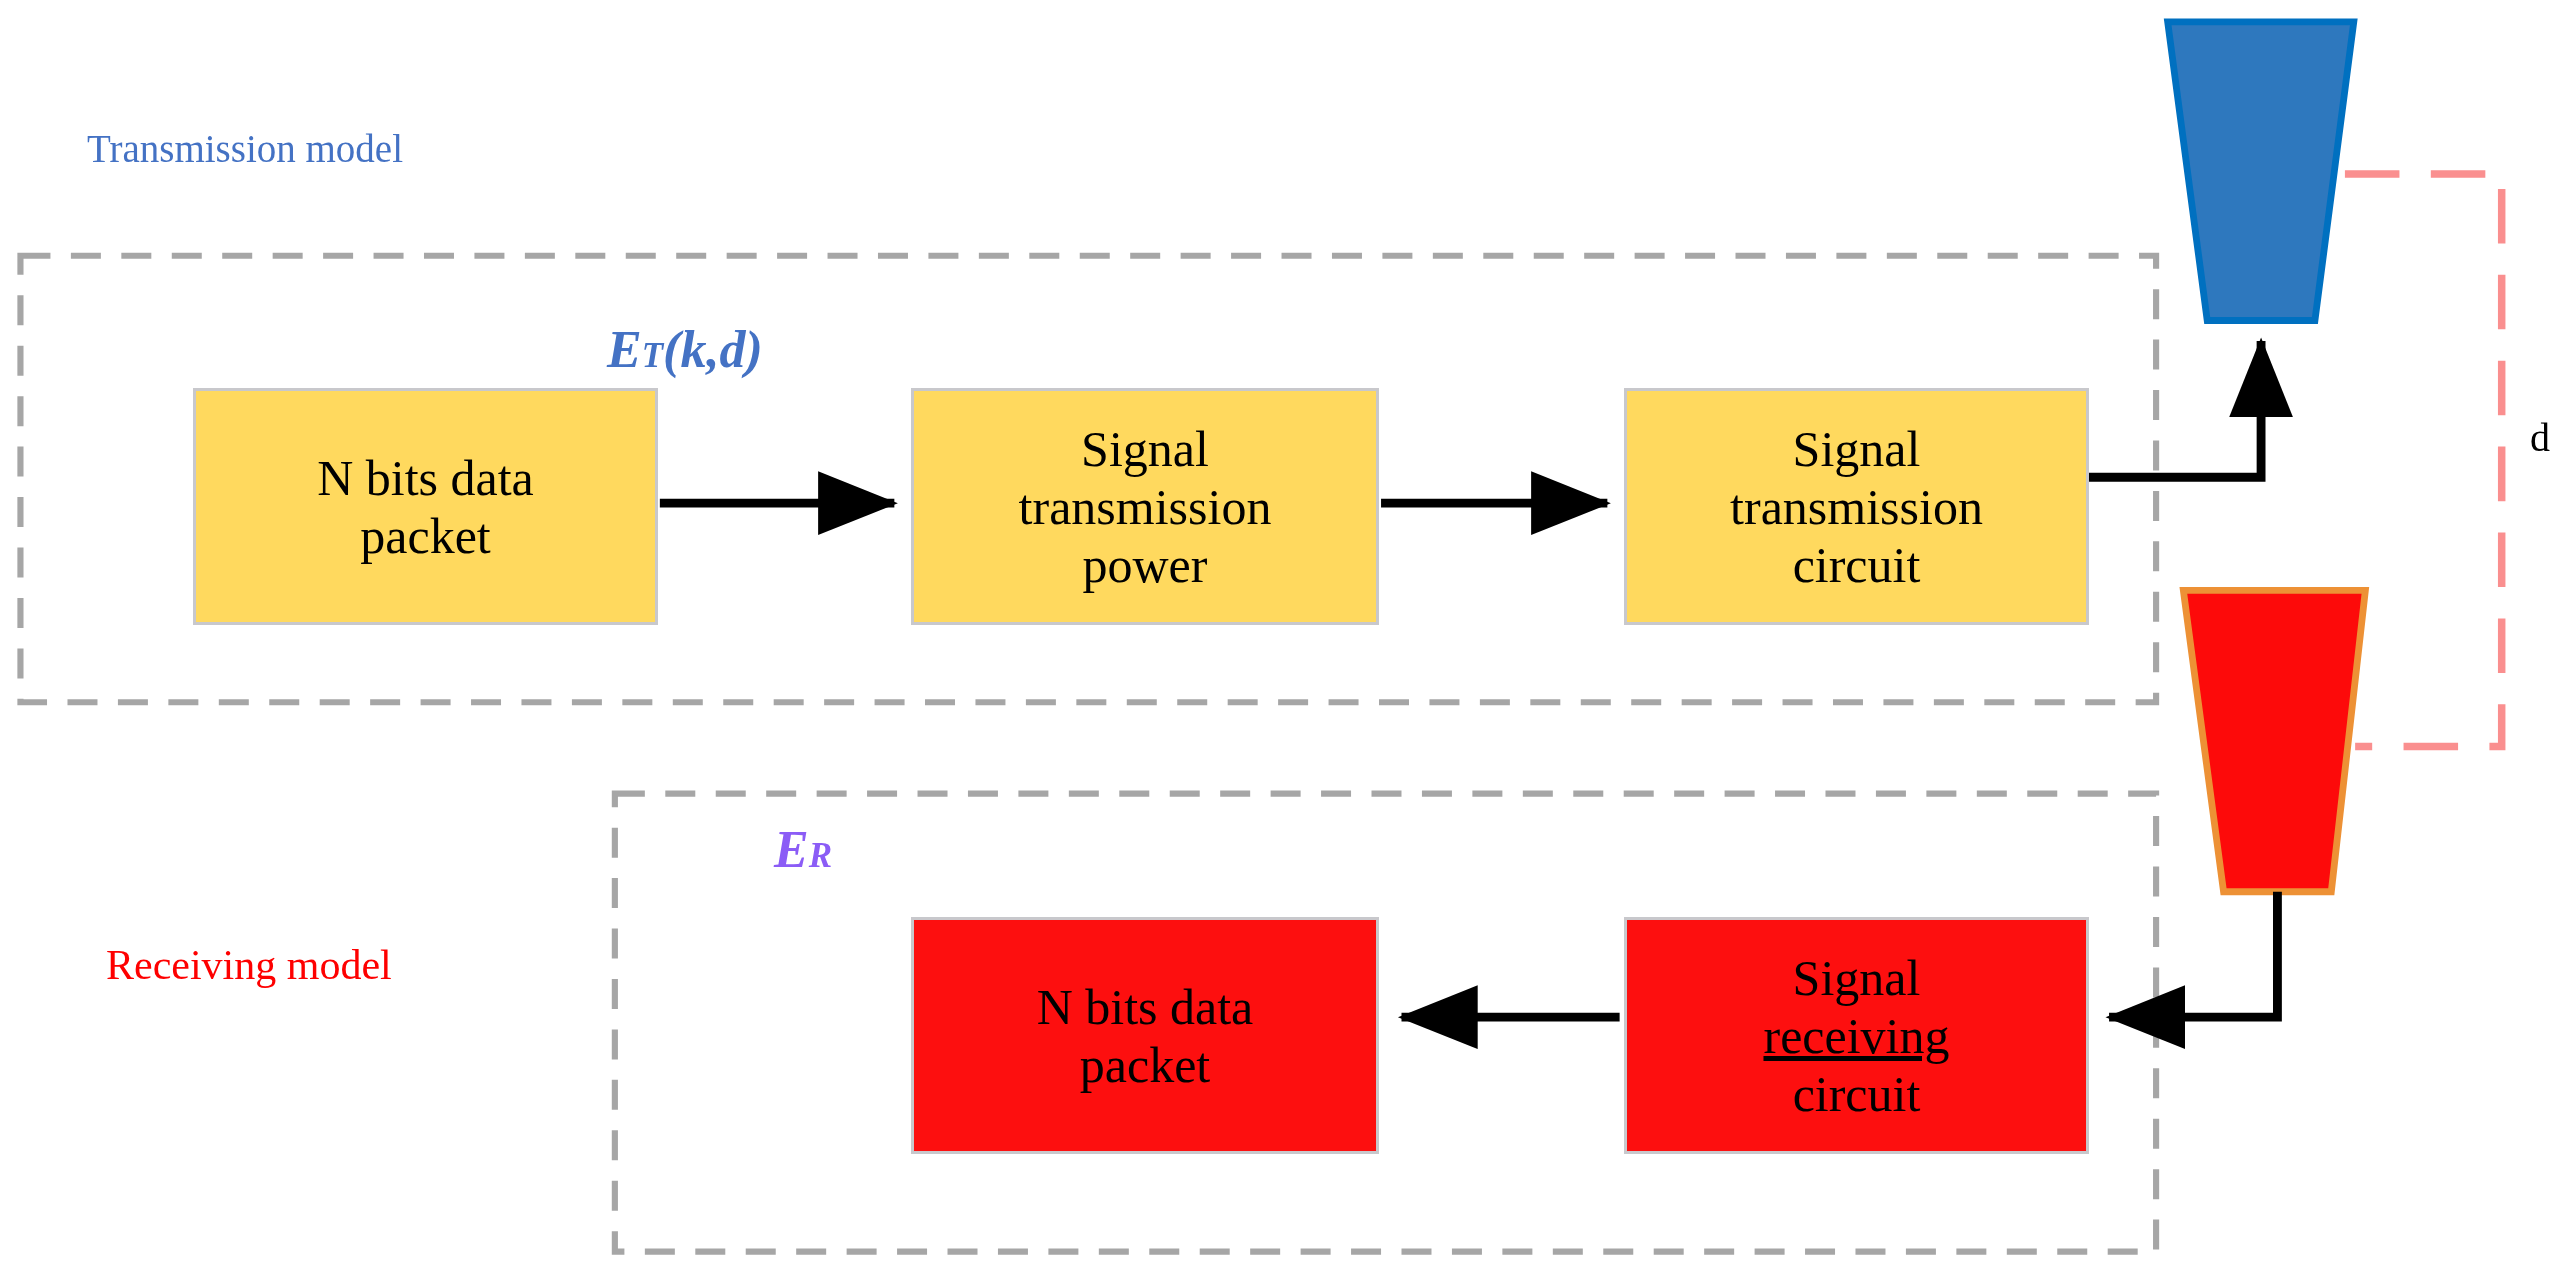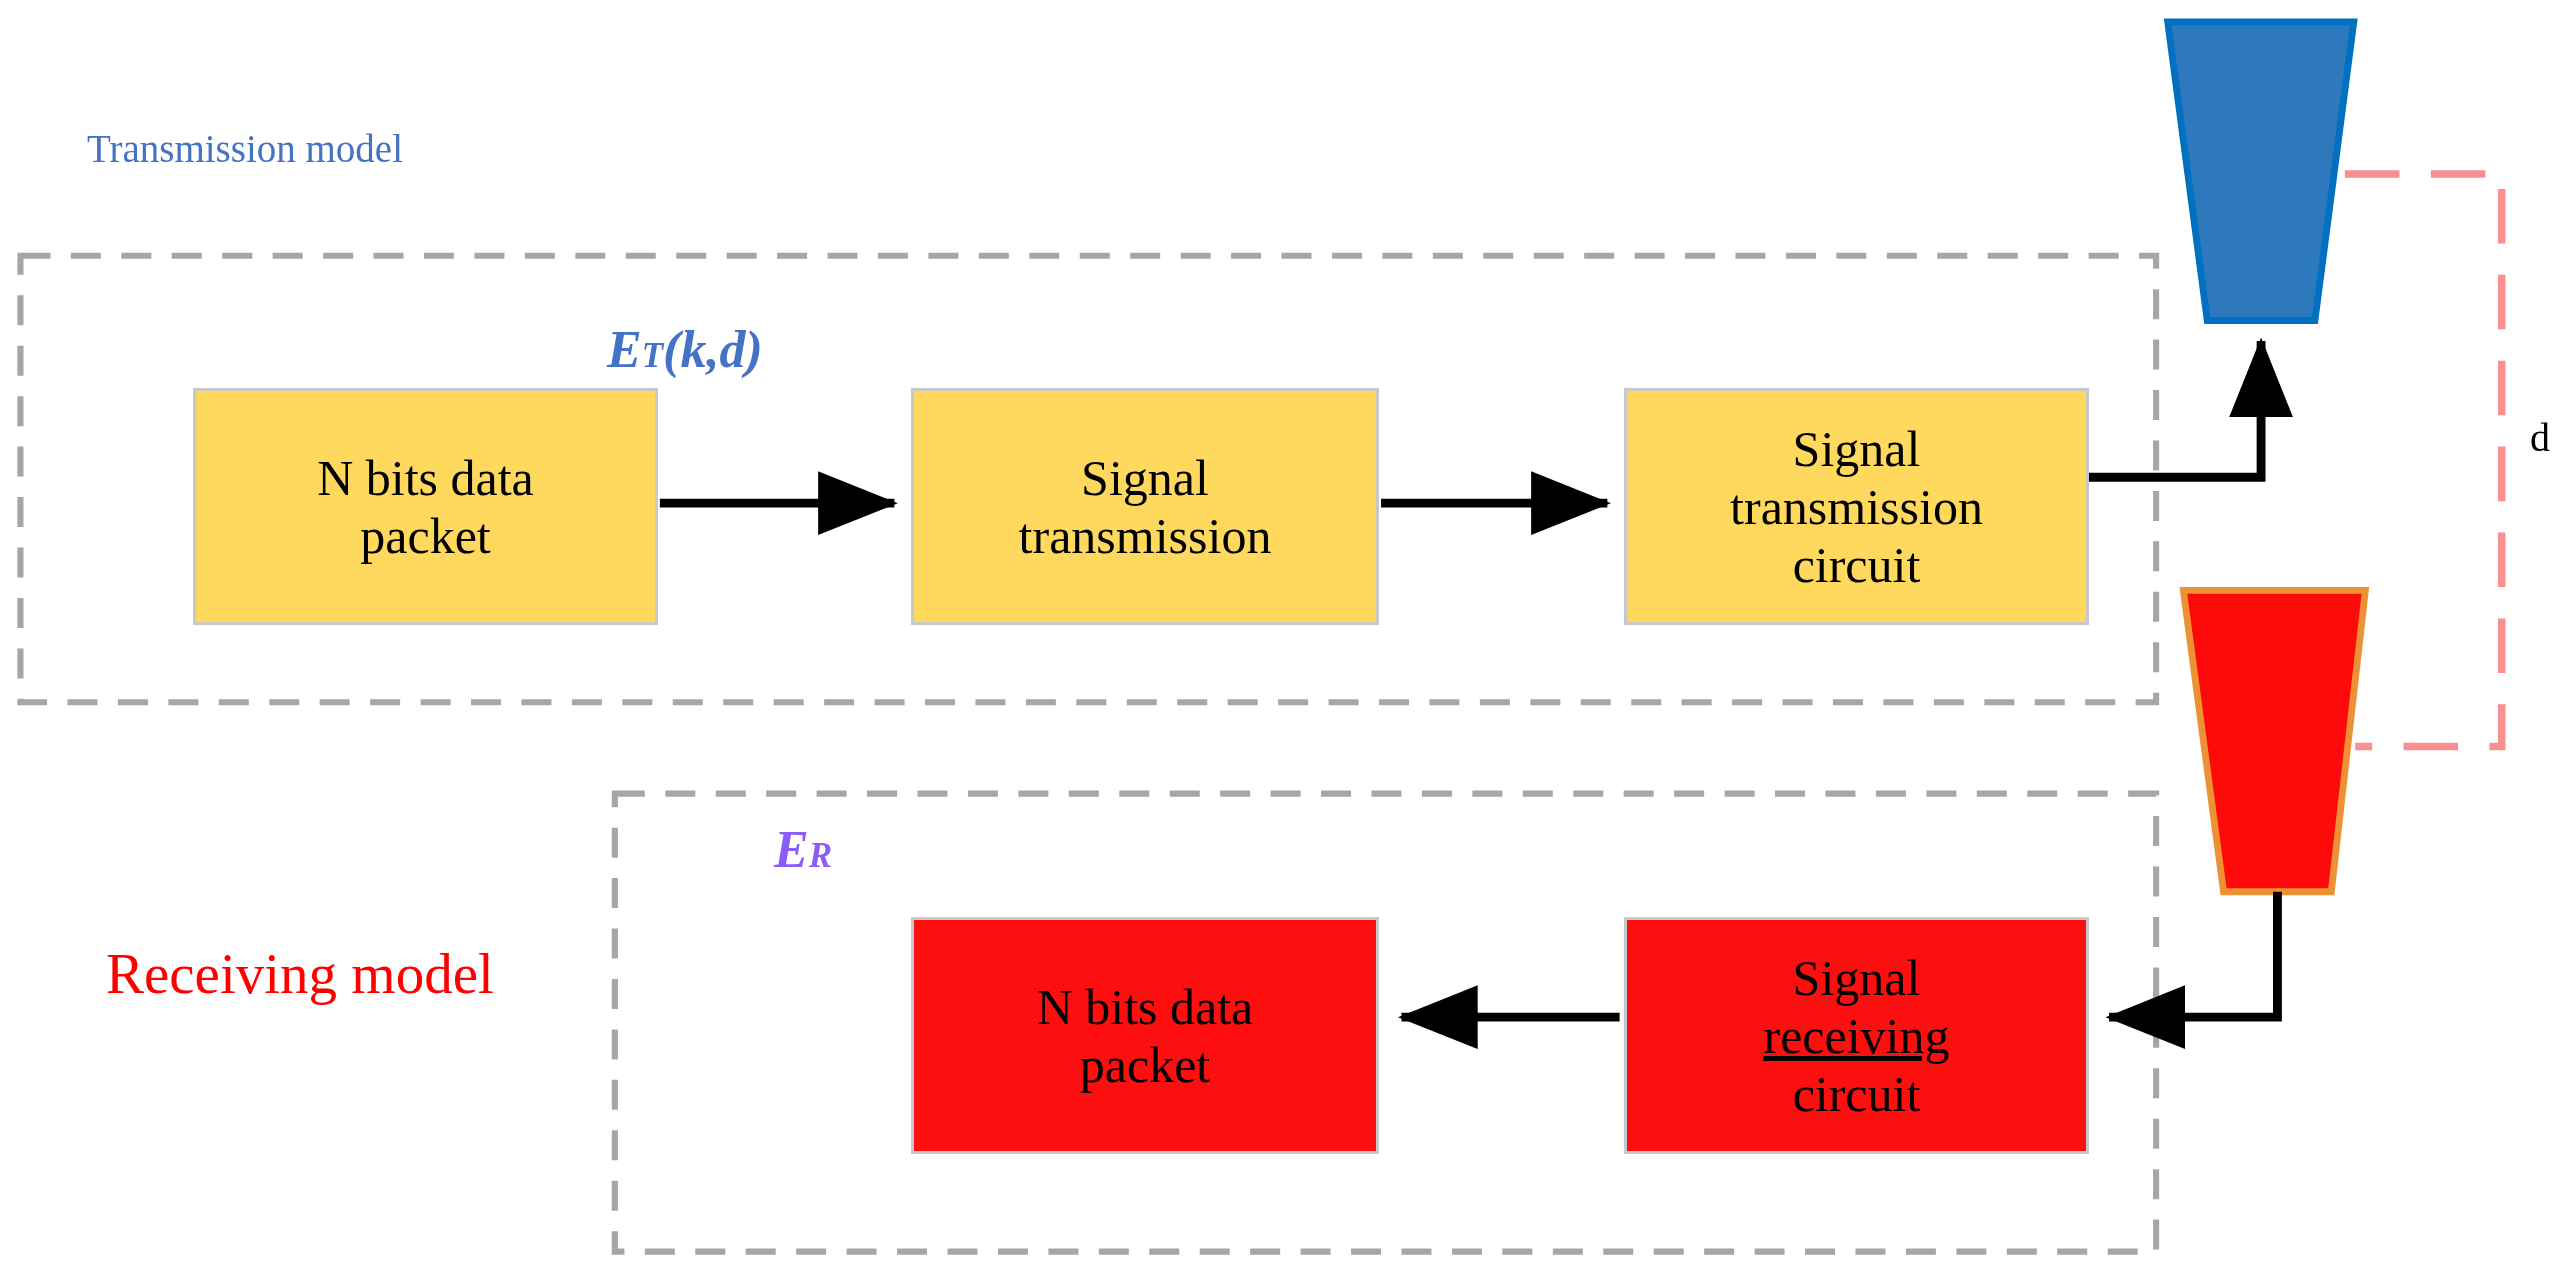--- a/index.html
+++ b/index.html
@@ -9,21 +9,21 @@
   svg.layer{position:absolute;left:0;top:0;width:2576px;height:1262px;overflow:visible;}
 
   .node{position:absolute;display:flex;align-items:center;justify-content:center;
         text-align:center;box-sizing:border-box;border:3.4px solid #c8c8cc;}
   .node span{display:block;line-height:1.16;color:#000000;font-size:50px;}
   .n-yellow{background:#ffd95e;}
   .n-red{background:#fd0f0f;}
 
   .label{position:absolute;white-space:nowrap;}
   .title-blue{color:#4472c4;font-size:39px;}
-  .title-red{color:#fe0000;font-size:57px;}
+  .title-red{color:#fe0000;font-size:42px;}
   .energy{font-style:italic;font-weight:bold;font-size:52px;}
   .energy .sub{font-size:35px;font-style:italic;font-weight:bold;vertical-align:baseline;}
   .e-blue{color:#4472c4;margin-top:44px;}
   .e-red{color:#8b5cf6;}
   .dim-label{color:#000000;font-size:40px;}
 </style>
 </head>
 <body>
 
 <div id="stage">
@@ -60,20 +60,21 @@
     <span>
       <span style="display: block;">N bits data</span>
       <span style="display: block;">packet</span>
     </span>
   </div>
 
   <div class="node n-yellow" style="left:911px;top:388px;width:468px;height:237px;">
     <span>
       <span style="display: block;">Signal</span>
       <span style="display: block;">transmission</span>
+      <span style="display: block;">power</span>
     </span>
   </div>
 
   <div class="node n-yellow" style="left:1624px;top:388px;width:465px;height:237px;">
     <span>
       <span style="display: block;">Signal</span>
       <span style="display: block;">transmission</span>
       <span style="display: block;">circuit</span>
     </span>
   </div>

